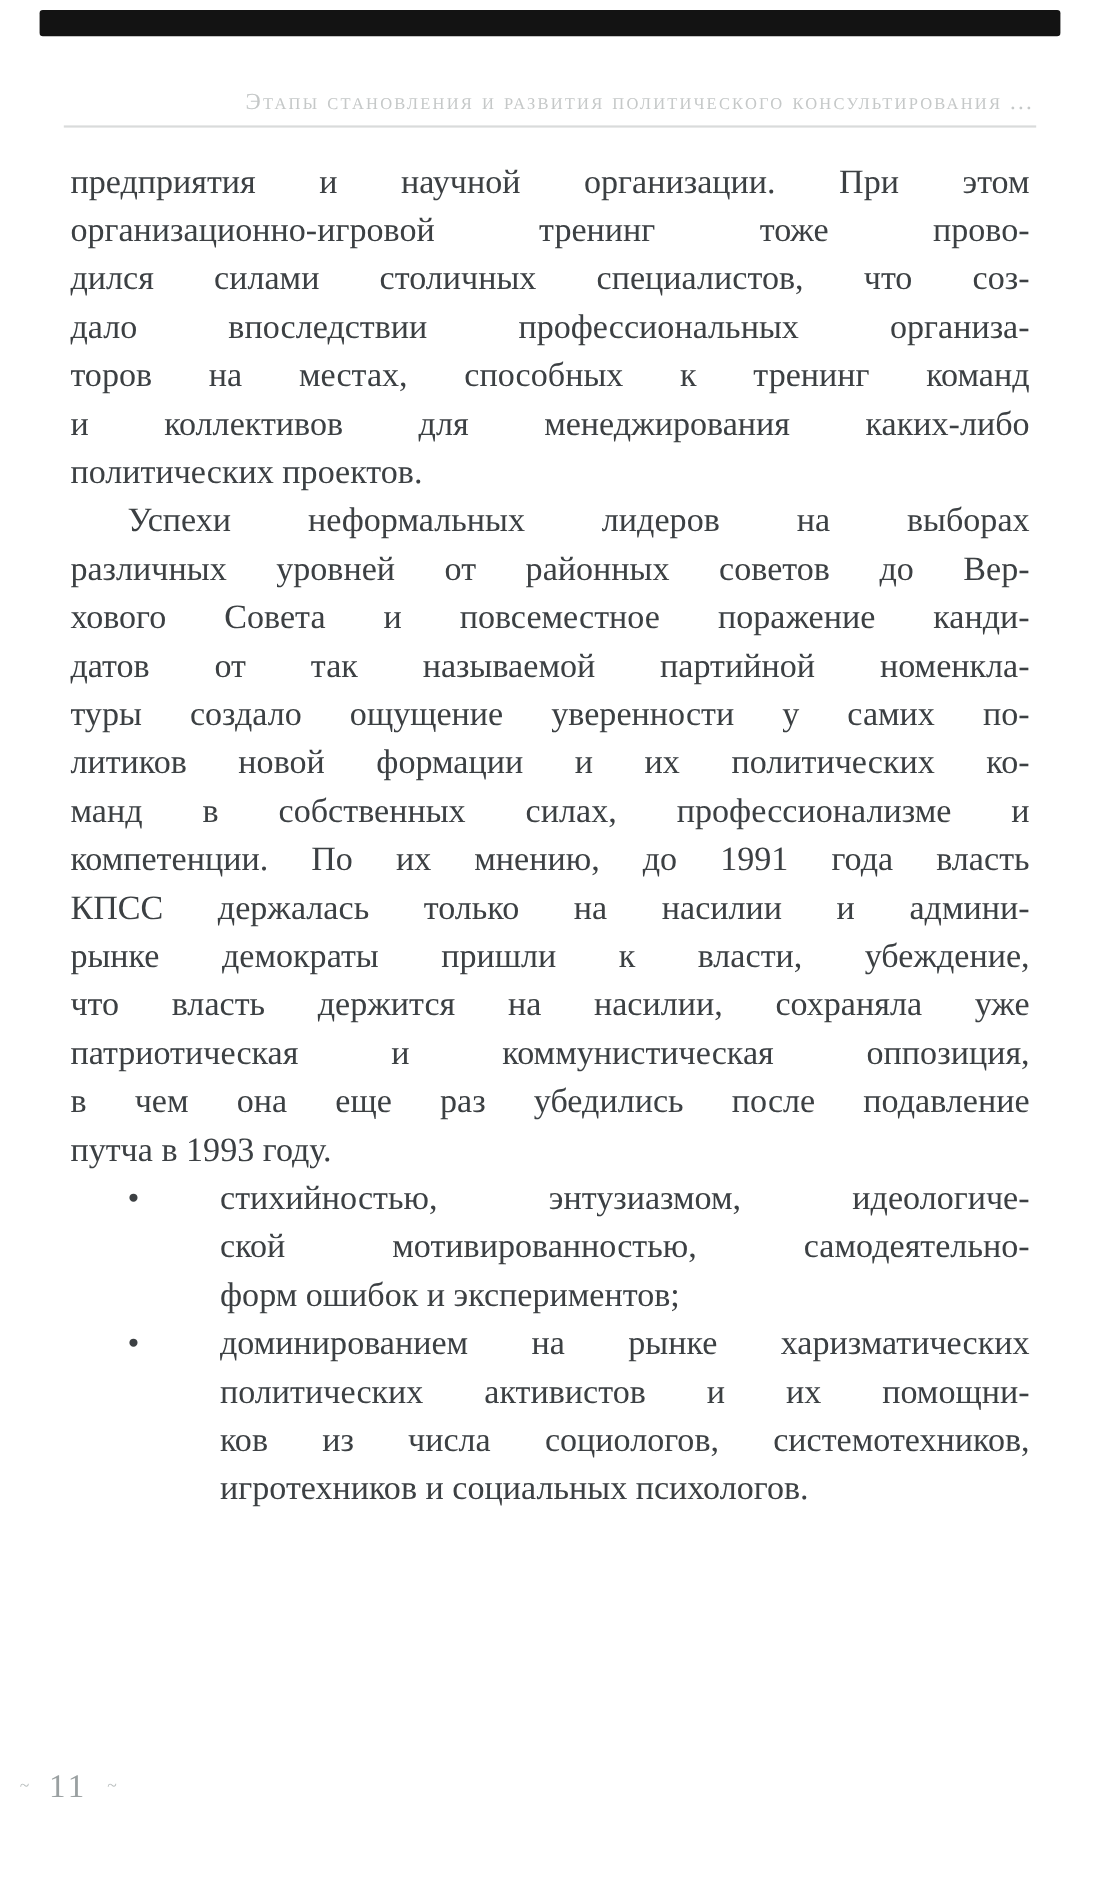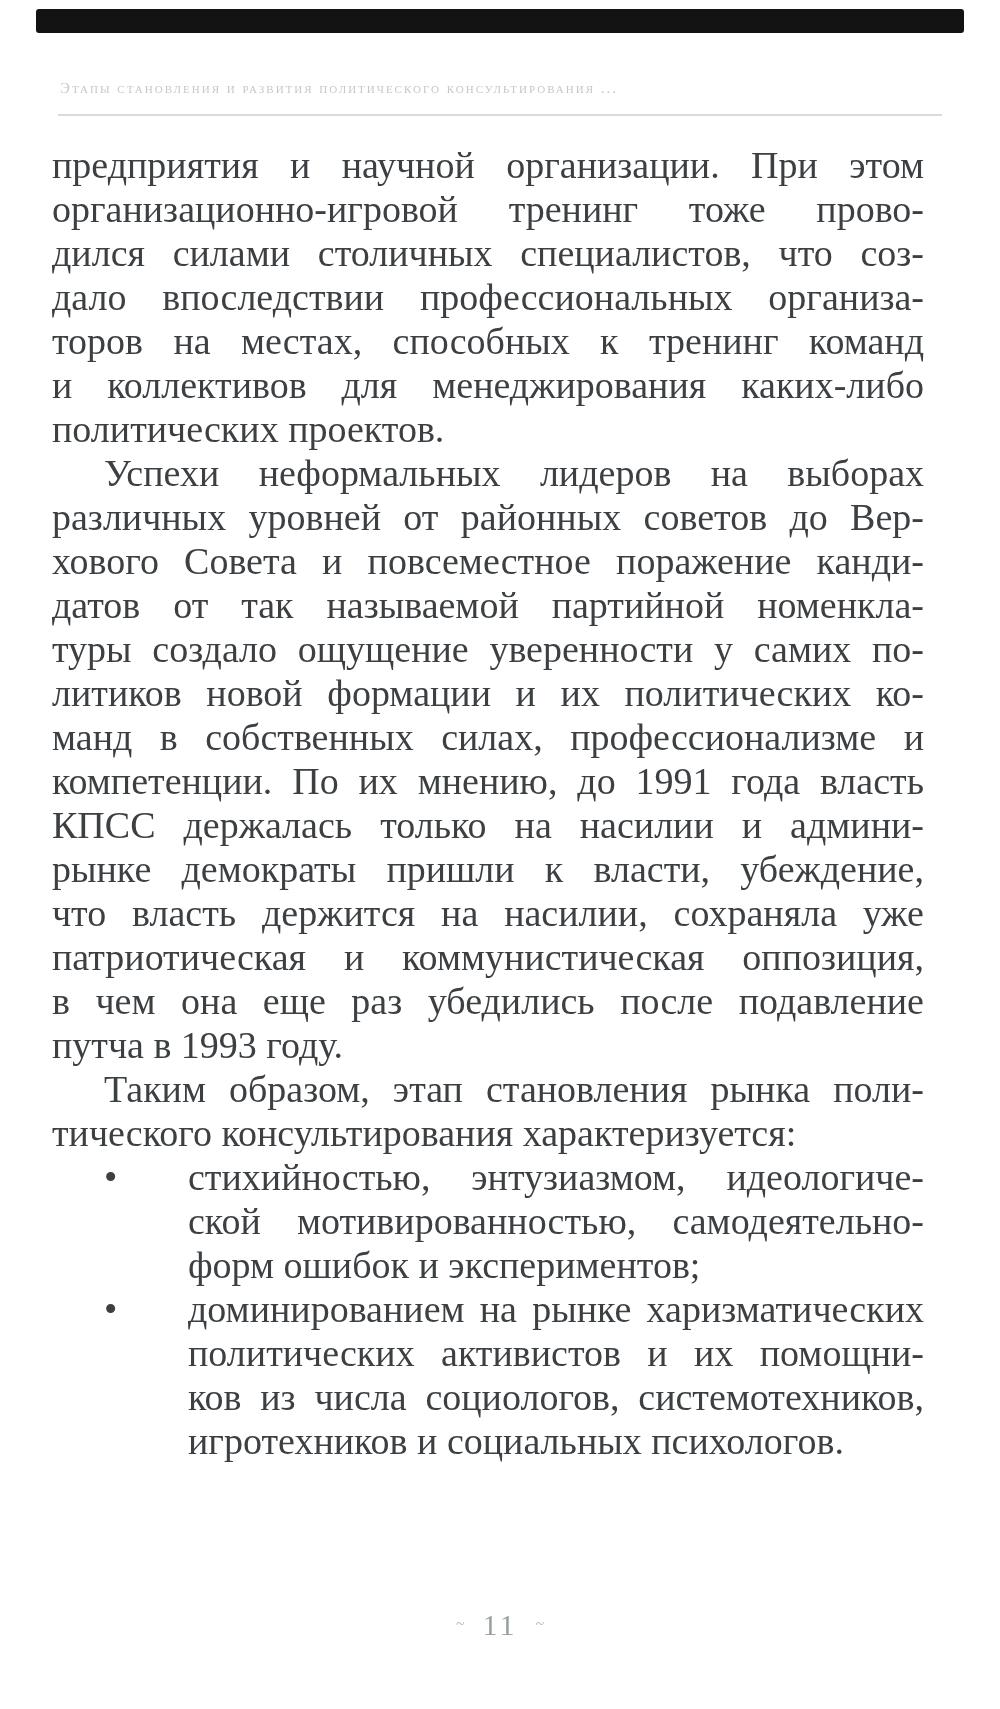--- a/index.html
+++ b/index.html
@@ -22,41 +22,41 @@
     width: 928px;
     height: 24px;
     background: #131313;
     border-radius: 3px;
   }
   #running-header {
     position: absolute;
     top: 80px;
     left: 60px;
     width: 880px;
-    text-align: left;
+    text-align: right;
     font-variant: small-caps;
-    font-size: 15px;
+    font-size: 21px;
     letter-spacing: 2px;
     color: #c5c8c8;
     white-space: nowrap;
   }
   #header-rule {
     position: absolute;
     top: 114px;
     left: 58px;
     width: 884px;
     height: 2px;
     background: #d9dbdb;
   }
   #text-column {
     position: absolute;
     top: 143px;
-    left: 52px;
+    left: 64px;
     width: 872px;
-    font-size: 38px;
+    font-size: 31px;
     color: #3c4043;
   }
   .para { margin: 0; }
   .line {
     position: relative;
     line-height: 44px;
     height: 44px;
     text-align: justify;
     text-align-last: justify;
     white-space: normal;
@@ -75,21 +75,20 @@
     left: 52px;
     top: 0;
     text-indent: 0;
     color: #3c4043;
   }
   #page-footer {
     position: absolute;
     top: 1608px;
     left: 0;
     width: 1000px;
-    text-align: center;
     color: #8e9596;
   }
   #page-footer .num {
     font-size: 30px;
     letter-spacing: 3px;
     color: #9aa0a1;
   }
   #page-footer .orn {
     font-size: 16px;
     color: #b9bebe;
@@ -127,24 +126,20 @@
         <div class="line">литиков новой формации и их политических ко-</div>
         <div class="line">манд в собственных силах, профессионализме и</div>
         <div class="line">компетенции. По их мнению, до 1991 года власть</div>
         <div class="line">КПСС держалась только на насилии и админи-</div>
         <div class="line">рынке демократы пришли к власти, убеждение,</div>
         <div class="line">что власть держится на насилии, сохраняла уже</div>
         <div class="line">патриотическая и коммунистическая оппозиция,</div>
         <div class="line">в чем она еще раз убедились после подавление</div>
         <div class="line endline">путча в 1993 году.</div>
       </div>
-      <div class="para indented">
-        <div class="line indent">Таким образом, этап становления рынка поли-</div>
-        <div class="line endline">тического консультирования характеризуется:</div>
-      </div>
       <div class="para bullet">
         <div class="line bullet-line"><span class="bullet-marker">•</span>стихийностью, энтузиазмом, идеологиче-</div>
         <div class="line bullet-line">ской мотивированностью, самодеятельно-</div>
         <div class="line endline bullet-line">форм ошибок и экспериментов;</div>
       </div>
       <div class="para bullet">
         <div class="line bullet-line"><span class="bullet-marker">•</span>доминированием на рынке харизматических</div>
         <div class="line bullet-line">политических активистов и их помощни-</div>
         <div class="line bullet-line">ков из числа социологов, системотехников,</div>
         <div class="line endline bullet-line">игротехников и социальных психологов.</div>

